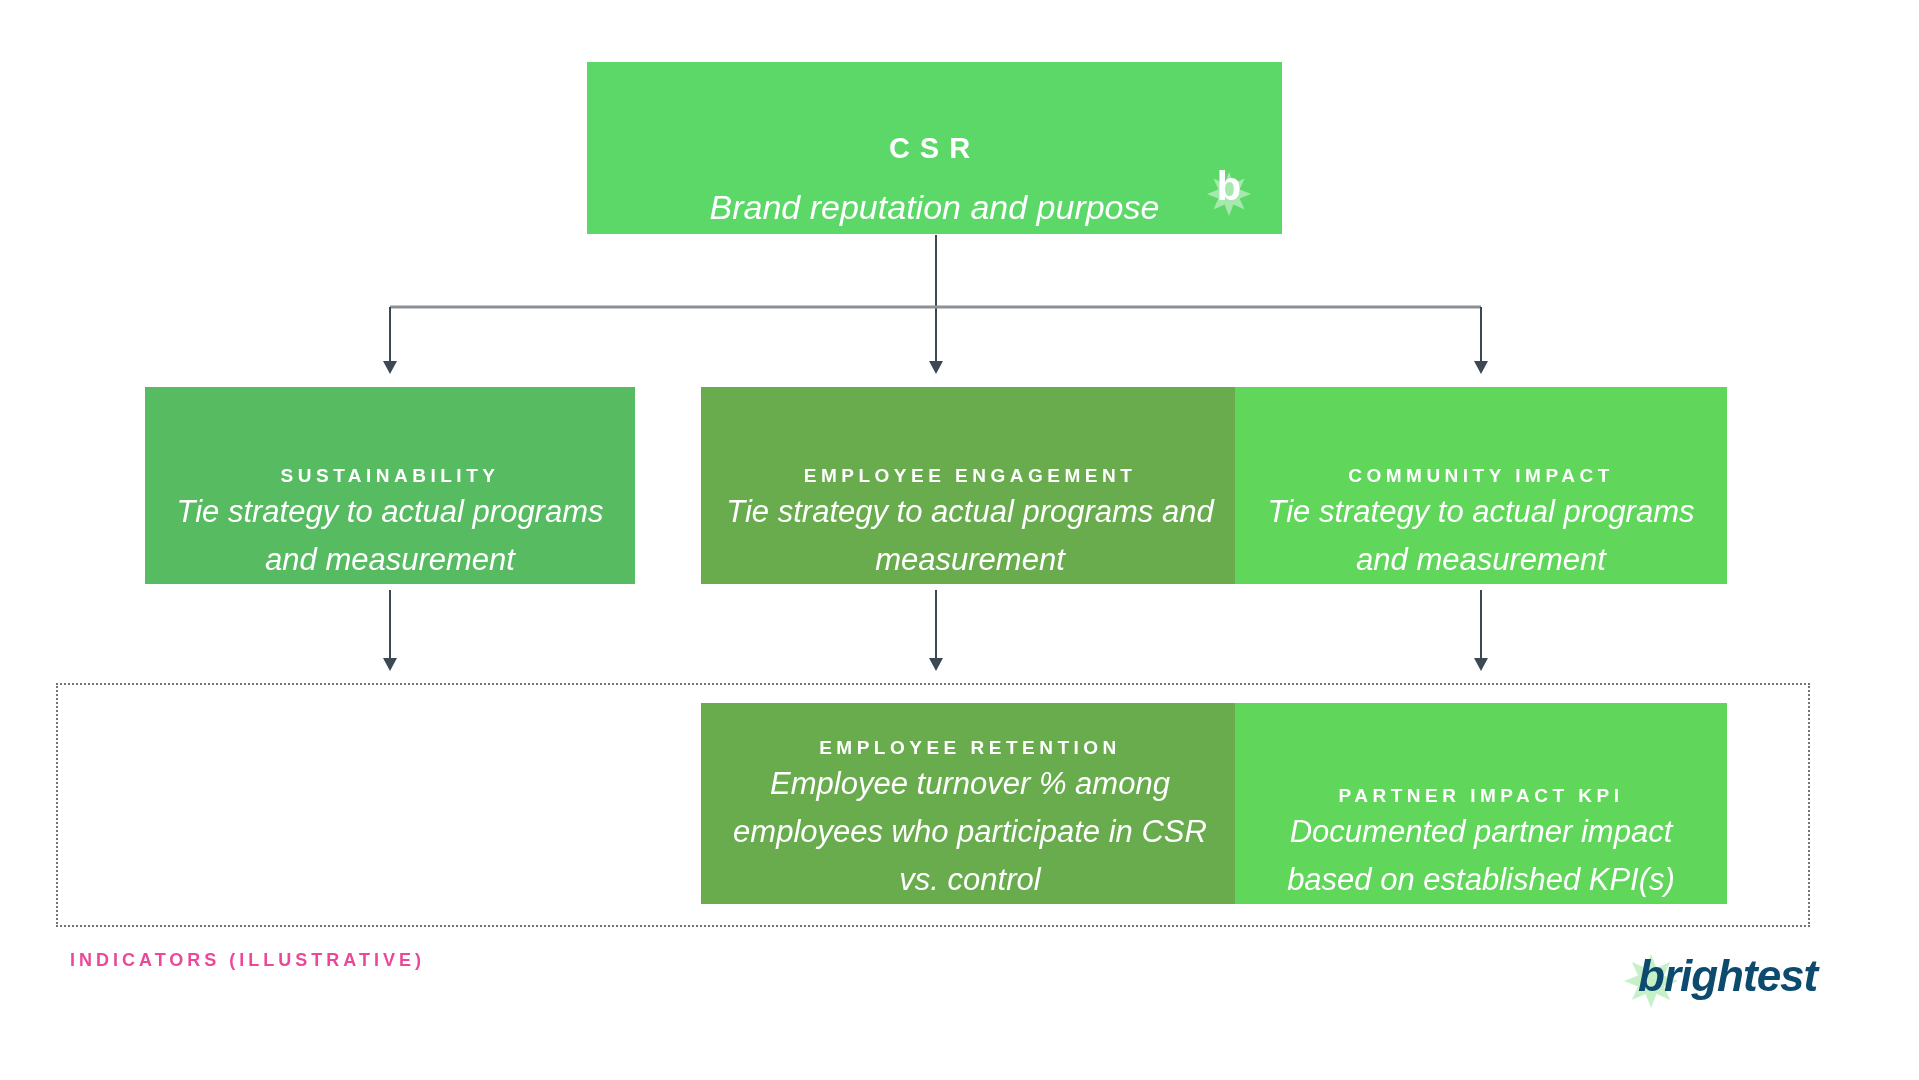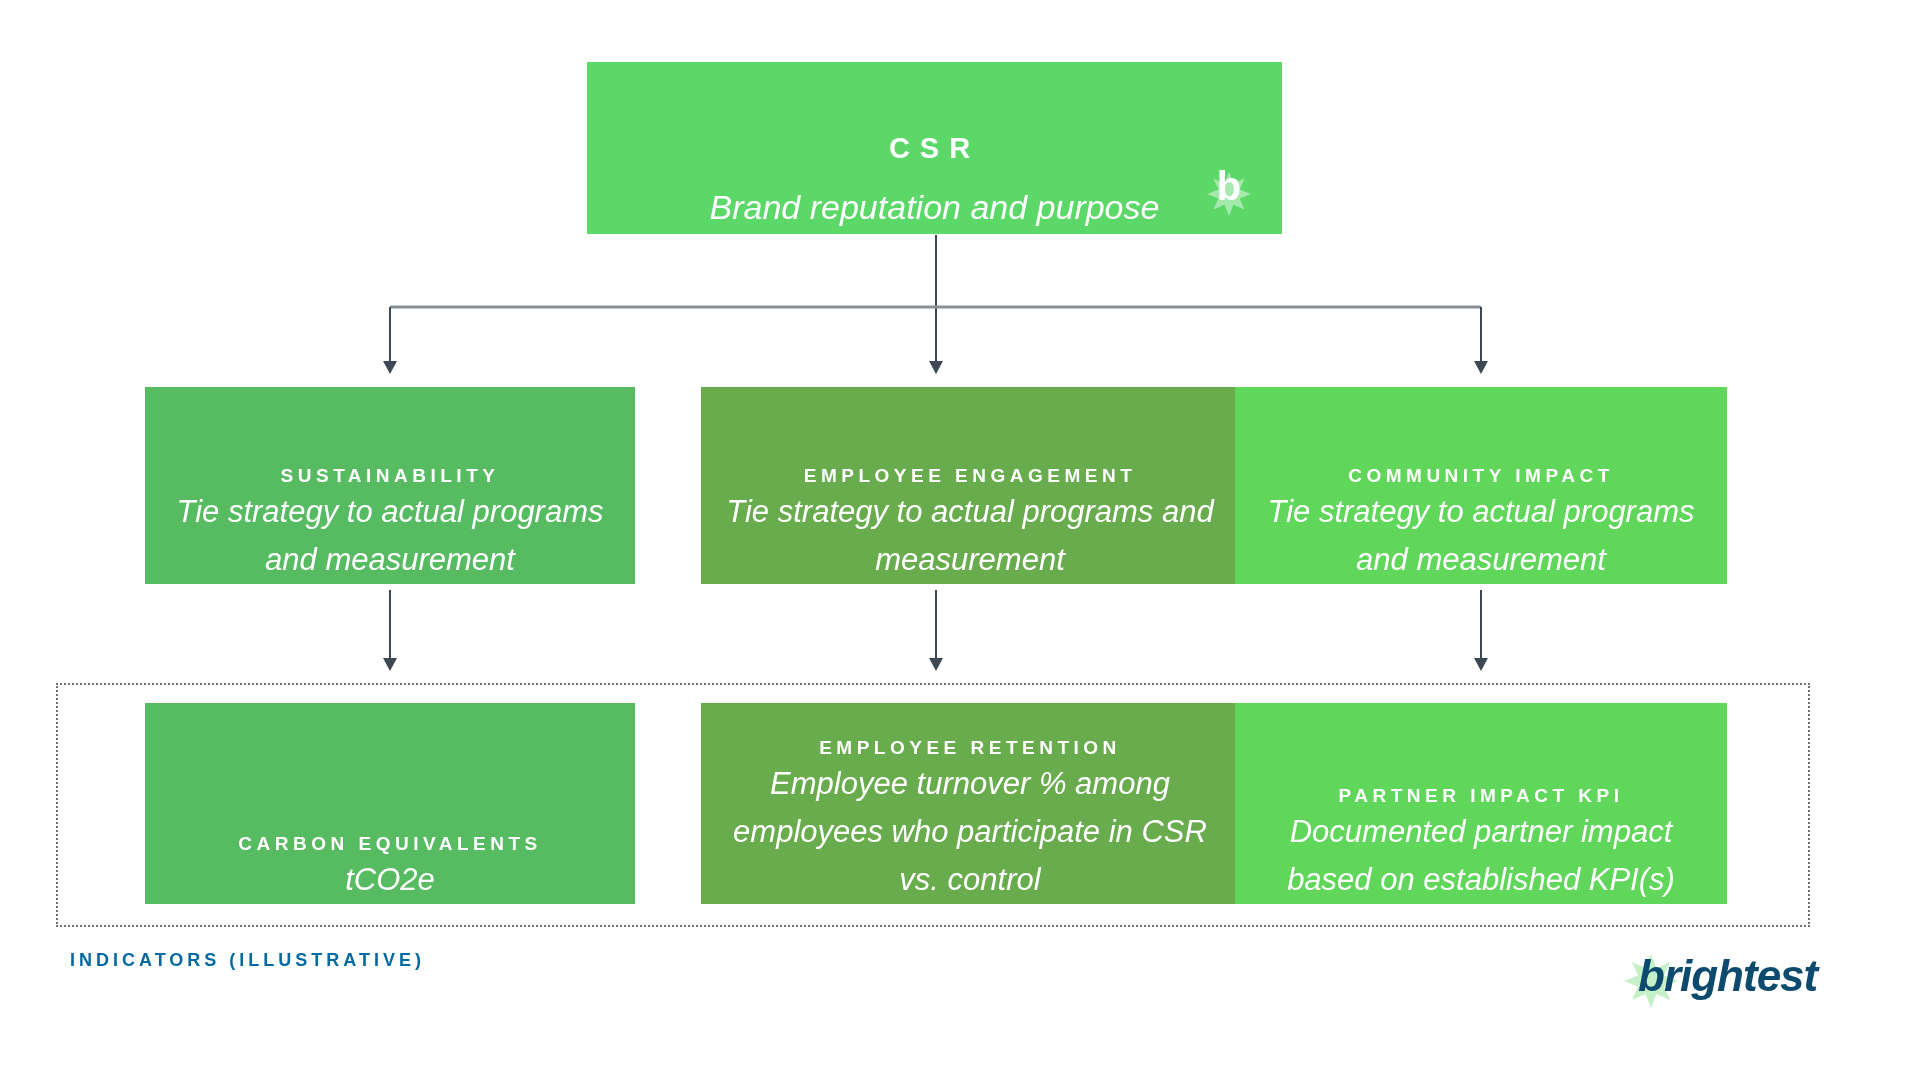--- a/index.html
+++ b/index.html
@@ -25,21 +25,21 @@
   .indicator{top:703px;height:201px;padding:0 24px;}
   .col-left{left:145px;width:490px;}
   .col-mid{left:701px;width:538px;}
   .col-right{left:1235px;width:492px;}
   .dotted-frame{
     position:absolute;left:56px;top:683px;width:1754px;height:244px;
     border:2px dotted #6f747a;box-sizing:border-box;
   }
   .indicators-label{
     position:absolute;left:70px;top:950px;
-    font-weight:bold;font-size:18px;letter-spacing:4px;color:#0369a1;
+    font-weight:bold;font-size:18px;letter-spacing:4px;color:#ec4899;
   }
   .badge{position:absolute;right:28px;bottom:18px;width:50px;height:52px;}
   .badge .star{position:absolute;left:3px;top:8px;width:44px;height:44px;}
   .badge .badge-letter{
     position:absolute;left:0;width:50px;text-align:center;top:-4px;
     font-weight:bold;font-size:40px;color:#ffffff;line-height:52px;
   }
   .brand-logo{position:absolute;left:1622px;top:938px;width:260px;height:78px;}
   .brand-logo .star{position:absolute;left:2px;top:16px;width:54px;height:54px;}
   .brand-logo .brand-text{
@@ -92,24 +92,20 @@
     <div class="node-title">EMPLOYEE ENGAGEMENT</div>
     <div class="node-sub">Tie strategy to actual programs and measurement</div>
   </div>
   <div class="node pillar col-right" style="background-color: rgb(96, 214, 91);">
     <div class="node-title">COMMUNITY IMPACT</div>
     <div class="node-sub">Tie strategy to actual programs and measurement</div>
   </div>
 
   <div class="dotted-frame"></div>
 
-  <div class="node indicator col-left" style="background-color: rgb(87, 187, 98);">
-    <div class="node-title">CARBON EQUIVALENTS</div>
-    <div class="node-sub">tCO2e</div>
-  </div>
   <div class="node indicator col-mid" style="background-color: rgb(105, 172, 77);">
     <div class="node-title">EMPLOYEE RETENTION</div>
     <div class="node-sub">Employee turnover % among employees who participate in CSR vs. control</div>
   </div>
   <div class="node indicator col-right" style="background-color: rgb(96, 214, 91);">
     <div class="node-title">PARTNER IMPACT KPI</div>
     <div class="node-sub">Documented partner impact based on established KPI(s)</div>
   </div>
 
   <div class="indicators-label">INDICATORS (ILLUSTRATIVE)</div>

